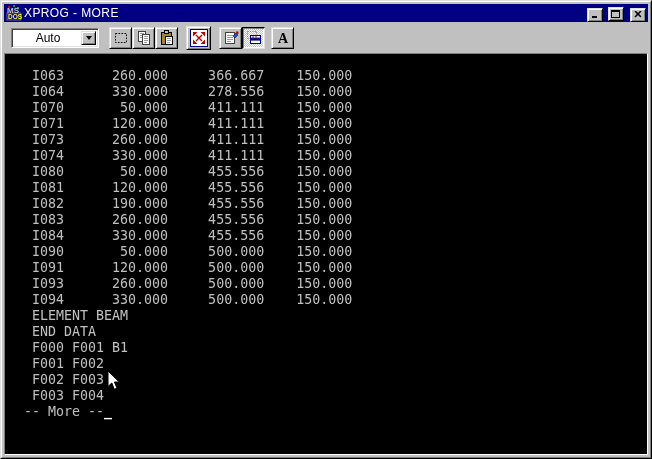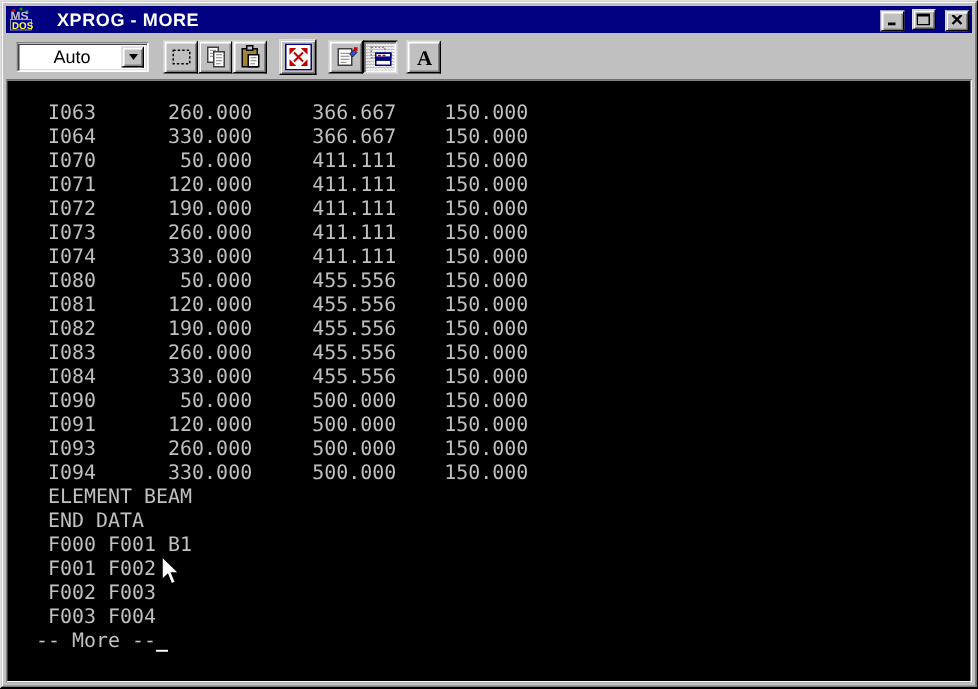--- a/index.html
+++ b/index.html
@@ -14,24 +14,24 @@
     width: 100%; height: 100%;
     border: 1px solid; border-color: #ffffff #808080 #808080 #ffffff;
     background: #c0c0c0; padding: 2px;
     display: flex; flex-direction: column;
   }
 
   
   .titlebar {
     height: 16px; flex: 0 0 18px;
     background: #000080;
-    display: flex; align-items: center; padding: 1px 2px; gap: 16px;
+    display: flex; align-items: center; padding: 1px 2px; gap: 2px;
   }
   .titlebar .title {
-    color: #fff; font-weight: bold; font-size: 12px; letter-spacing: .4px;
+    color: #fff; font-weight: normal; font-size: 12px; letter-spacing: .4px;
     flex: 1; white-space: nowrap; line-height: 16px;
   }
   .app-icon { width: 16px; height: 16px; display: inline-block; }
   .tb-ctrl {
     width: 16px; height: 14px; background: #c0c0c0;
     border: 1px solid; border-color: #dfdfdf #000 #000 #dfdfdf;
     box-shadow: inset 1px 1px 0 #fff, inset -1px -1px 0 #808080;
     display: inline-flex; align-items: center; justify-content: center;
     padding: 0;
   }
@@ -194,24 +194,23 @@
       <button class="tbtn">
         <svg width="16" height="16" viewBox="0 0 16 16">
           <text x="8" y="13" text-anchor="middle" font-family="Liberation Serif, serif" font-size="14" font-weight="bold" fill="#000">A</text>
         </svg>
       </button>
     </div>
 
     <div class="console">
       <div class="console-lines">
           <div class="cline"> I063      260.000     366.667    150.000</div>
-          <div class="cline"> I064      330.000     366.667    150.000</div>
+          <div class="cline"> I064      330.000     278.556    150.000</div>
           <div class="cline"> I070       50.000     411.111    150.000</div>
           <div class="cline"> I071      120.000     411.111    150.000</div>
-          <div class="cline"> I072      190.000     411.111    150.000</div>
           <div class="cline"> I073      260.000     411.111    150.000</div>
           <div class="cline"> I074      330.000     411.111    150.000</div>
           <div class="cline"> I080       50.000     455.556    150.000</div>
           <div class="cline"> I081      120.000     455.556    150.000</div>
           <div class="cline"> I082      190.000     455.556    150.000</div>
           <div class="cline"> I083      260.000     455.556    150.000</div>
           <div class="cline"> I084      330.000     455.556    150.000</div>
           <div class="cline"> I090       50.000     500.000    150.000</div>
           <div class="cline"> I091      120.000     500.000    150.000</div>
           <div class="cline"> I093      260.000     500.000    150.000</div>

